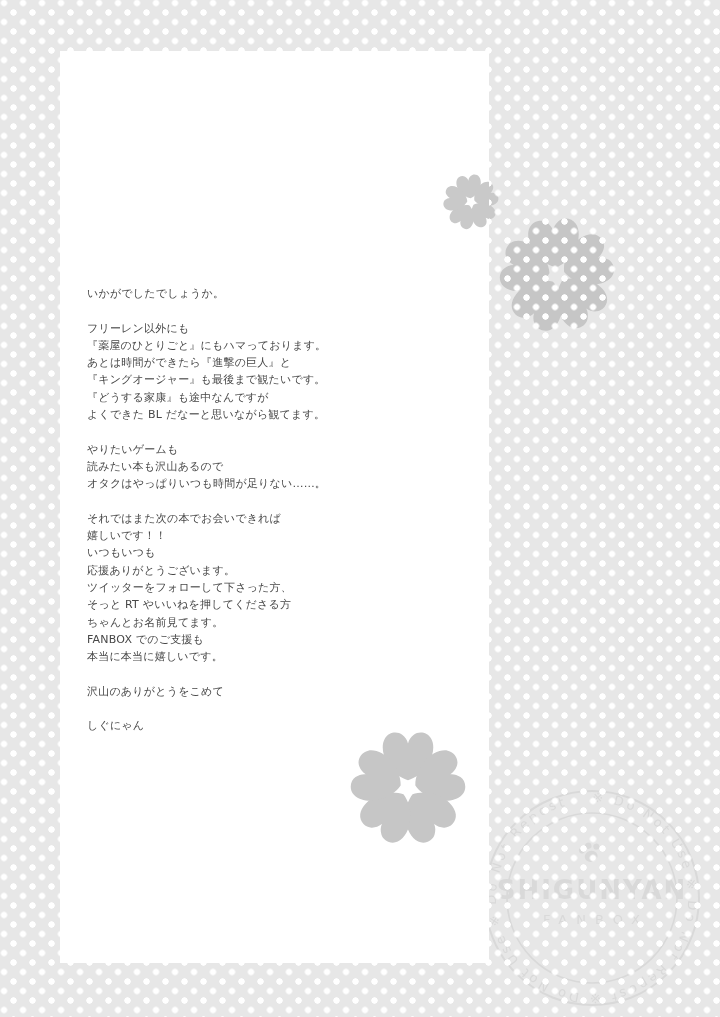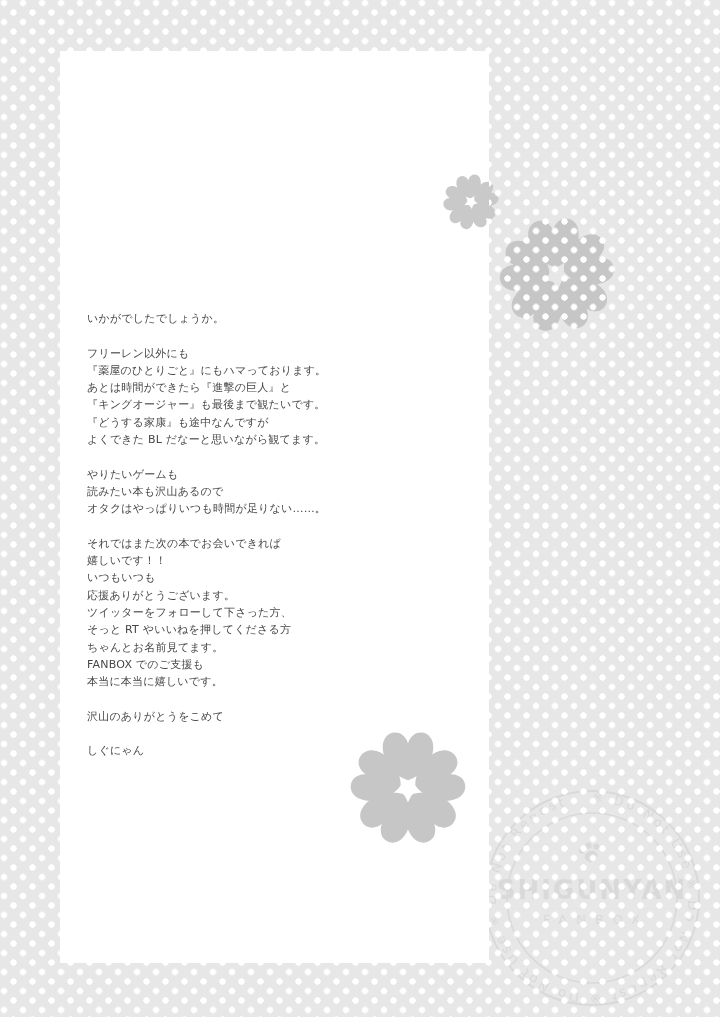--- a/index.html
+++ b/index.html
@@ -25,21 +25,21 @@
   .paper{
     position:absolute;left:60px;top:51px;width:429px;height:912px;
     background:#ffffff;z-index:3;
   }
   
   .content{
     position:absolute;left:60px;top:51px;width:429px;height:912px;
     overflow:hidden;z-index:4;
   }
   .afterword{
-    position:absolute;left:27px;top:259px;
+    position:absolute;left:27px;top:234px;
     font-size:11px;line-height:17.3px;letter-spacing:0.2px;
     color:#474747;white-space:pre;
   }
   .wm{position:absolute;left:472px;top:778px;width:240px;height:240px;}
   .wm svg{display:block;width:100%;height:100%;}
   .wm text{font-family:"DejaVu Sans","Liberation Sans",sans-serif;}
 </style>
 </head>
 <body>
 

